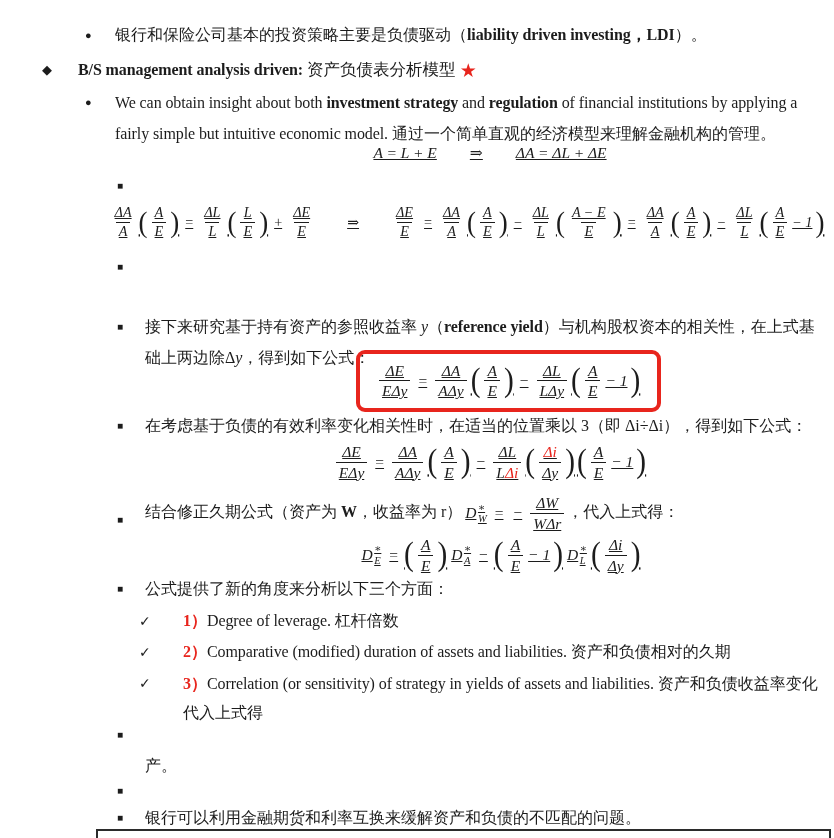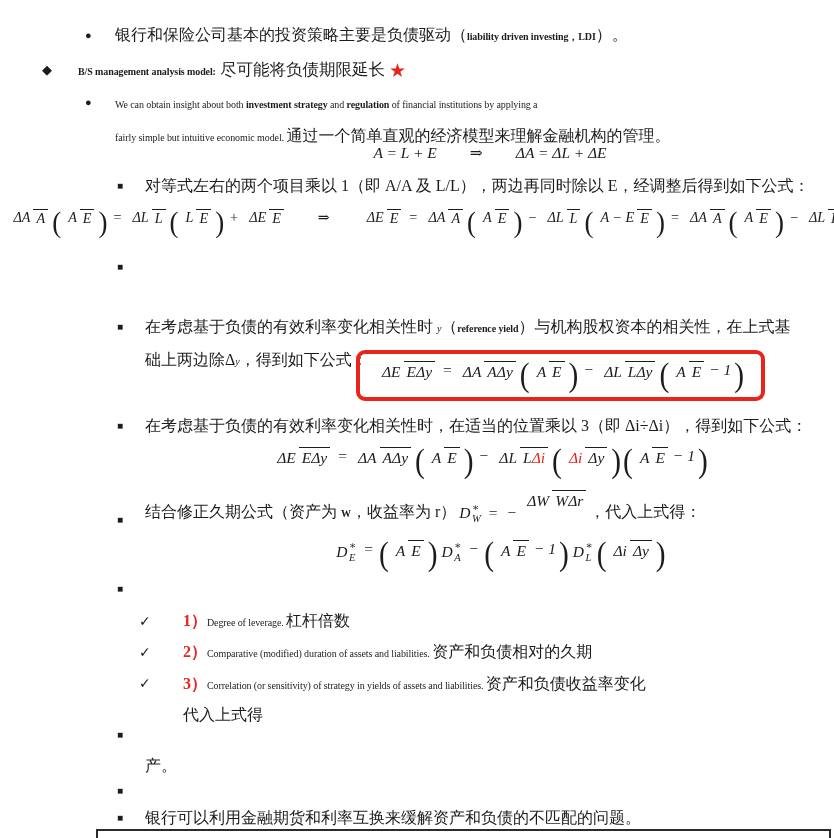--- a/index.html
+++ b/index.html
@@ -15,26 +15,26 @@
   .lv2{ left:145px; }
   .lvc{ left:183px; }
   .mk{ position:absolute; top:0; }
   .lv1 > .mk{ left:-30px; font-size:11px; }
   .lvd > .mk{ left:-36px; font-size:13px; }
   .lv2 > .mk{ left:-28px; font-size:10px; }
   .lvc > .mk{ left:-44px; font-size:14px; font-family:"DejaVu Sans",sans-serif; }
   .b{ font-weight:700; }
   .i{ font-style:italic; }
   .red{ color:var(--red); }
-  .lat{ font-size:10px; letter-spacing:-0.1px; }
+  .lat{ font-size:16px; letter-spacing:-0.1px; }
   .star{ font-size:19px; vertical-align:-2px; }
   .frow{ position:absolute; display:flex; justify-content:center; align-items:center; }
-  .formula{ display:inline-flex; align-items:flex-start; white-space:nowrap; font-size:15.5px; vertical-align:middle; }
+  .formula{ display:inline-flex; align-items:center; white-space:nowrap; font-size:15.5px; vertical-align:middle;text-decoration:underline; }
   .f-sm{ font-size:14.2px; }
-  .frac{ display:inline-flex; align-items:center; text-align:center; margin:0 3px; line-height:1.25; }
+  .frac{ display:inline-flex; flex-direction:column; align-items:center; text-align:center; margin:0 3px; line-height:1.25; }
   .fn{ display:block; padding:0 3px; }
   .fd{ display:block; border-top:1.4px solid var(--text); padding:0 3px; }
   .fi{ font-style:italic; }
   .paren{ font-size:1.9em; transform:scaleY(1.12); margin:0 1px; line-height:1; }
   .op{ margin:0 5px; }
   .fx{ font-style:italic; margin:0 2px; }
   .gap{ display:inline-block; width:26px; }
   .ss{ display:inline-flex; align-items:center; font-style:italic; margin:0 3px; }
   .sscol{ display:inline-flex; flex-direction:column; font-size:0.68em; line-height:1.1; margin-left:1.5px; font-style:normal; }
   .ssdn{ font-style:italic; }
@@ -45,41 +45,40 @@
 </head>
 <body>
 
 <div class="row lv1" style="top:20px">
   <span class="mk">●</span>
   <span><span>银行和保险公司基本的投资策略主要是负债驱动（</span><span class="b lat">liability driven investing，LDI</span><span>）。</span></span>
 </div>
 
 <div class="row lvd" style="top:55px">
   <span class="mk">◆</span>
-  <span><span class="b lat">B/S management analysis model:</span><span> 尽可能将负债期限延长 </span><span class="red star">★</span></span>
+  <span><span class="b lat">B/S management analysis driven:</span><span> 资产负债表分析模型 </span><span class="red star">★</span></span>
 </div>
 
 <div class="row lv1" style="top:87px;line-height:31px">
   <span class="mk">●</span>
   <span><span class="lat">We can obtain insight about both </span><span class="b lat">investment strategy</span><span class="lat"> and </span><span class="b lat">regulation</span><span class="lat"> of financial institutions by applying a</span><br><span class="lat">fairly simple but intuitive economic model. </span><span>通过一个简单直观的经济模型来理解金融机构的管理。</span></span>
 </div>
 
 <div class="frow" style="top:138px;left:160px;width:660px;height:30px">
   <span class="formula">
       <span class="fx">A = L + E</span>
       <span class="gap"></span>
       <span class="op">⇒</span>
       <span class="gap"></span>
       <span class="fx">ΔA = ΔL + ΔE</span>
     </span>
 </div>
 
 <div class="row lv2" style="top:171px">
   <span class="mk">■</span>
-  <span><span>对等式左右的两个项目乘以 1（即 A/A 及 L/L），两边再同时除以 E，经调整后得到如下公式：</span></span>
 </div>
 
 <div class="frow" style="top:196px;left:110px;width:714px;height:52px">
   <span class="formula f-sm">
       <span class="frac">
         <span class="fn"><span class="fi">ΔA</span></span>
         <span class="fd"><span class="fi">A</span></span>
       </span>
       <span class="paren">(</span>
       <span class="frac">
@@ -157,21 +156,21 @@
       <span class="paren">)</span>
     </span>
 </div>
 
 <div class="row lv2" style="top:251px;line-height:31px">
   <span class="mk">■</span>
 </div>
 
 <div class="row lv2" style="top:311px;line-height:31px">
   <span class="mk">■</span>
-  <span><span>在考虑基于负债的有效利率变化相关性时 </span><span class="i lat">y</span><span>（</span><span class="b lat">reference yield</span><span>）与机构股权资本的相关性，在上式基</span><br><span>础上两边除Δ</span><span class="i lat">y</span><span>，得到如下公式：</span></span>
+  <span><span>接下来研究基于持有资产的参照收益率 </span><span class="i lat">y</span><span>（</span><span class="b lat">reference yield</span><span>）与机构股权资本的相关性，在上式基</span><br><span>础上两边除Δ</span><span class="i lat">y</span><span>，得到如下公式：</span></span>
 </div>
 
 <div class="redbox">
   <span class="formula">
       <span class="frac">
         <span class="fn"><span class="fi">ΔE</span></span>
         <span class="fd"><span class="fi">EΔy</span></span>
       </span>
       <span class="op">=</span>
       <span class="frac">
@@ -303,20 +302,21 @@
       <span class="frac">
         <span class="fn"><span class="fi">Δi</span></span>
         <span class="fd"><span class="fi">Δy</span></span>
       </span>
       <span class="paren">)</span>
     </span>
 </div>
 
 <div class="row lv2" style="top:574px">
   <span class="mk">■</span>
+  <span><span>公式提供了新的角度来分析以下三个方面：</span></span>
 </div>
 
 <div class="row lvc" style="top:606px">
   <span class="mk">✓</span>
   <span><span class="b red">1）</span><span class="lat">Degree of leverage. </span><span>杠杆倍数</span></span>
 </div>
 
 <div class="row lvc" style="top:637px">
   <span class="mk">✓</span>
   <span><span class="b red">2）</span><span class="lat">Comparative (modified) duration of assets and liabilities. </span><span>资产和负债相对的久期</span></span>

